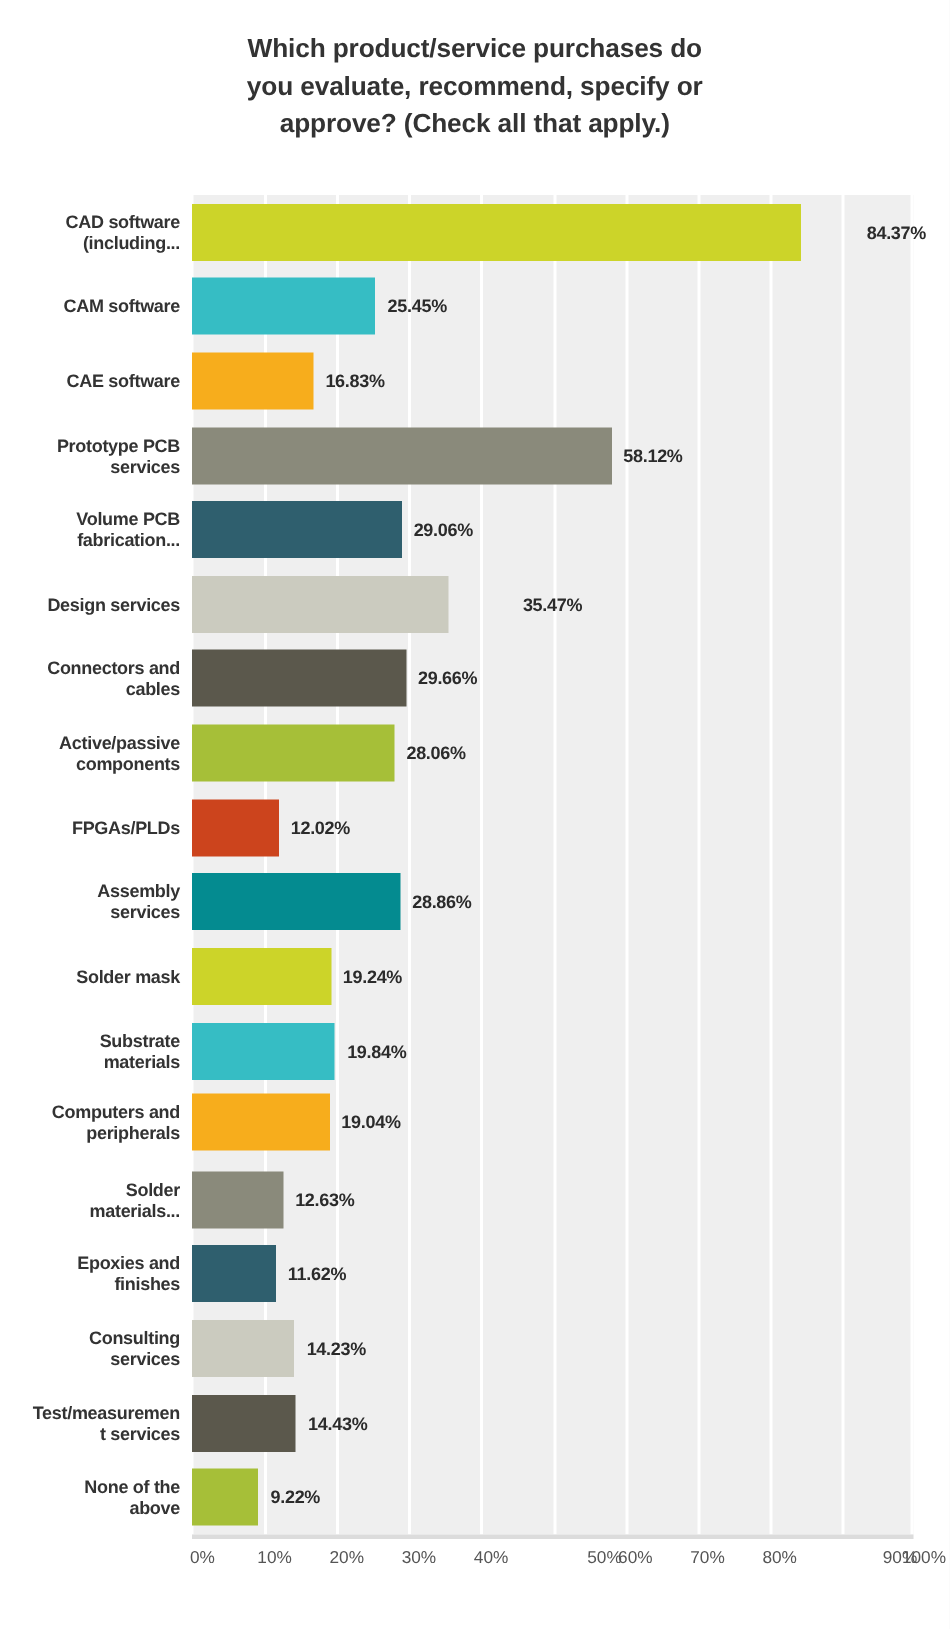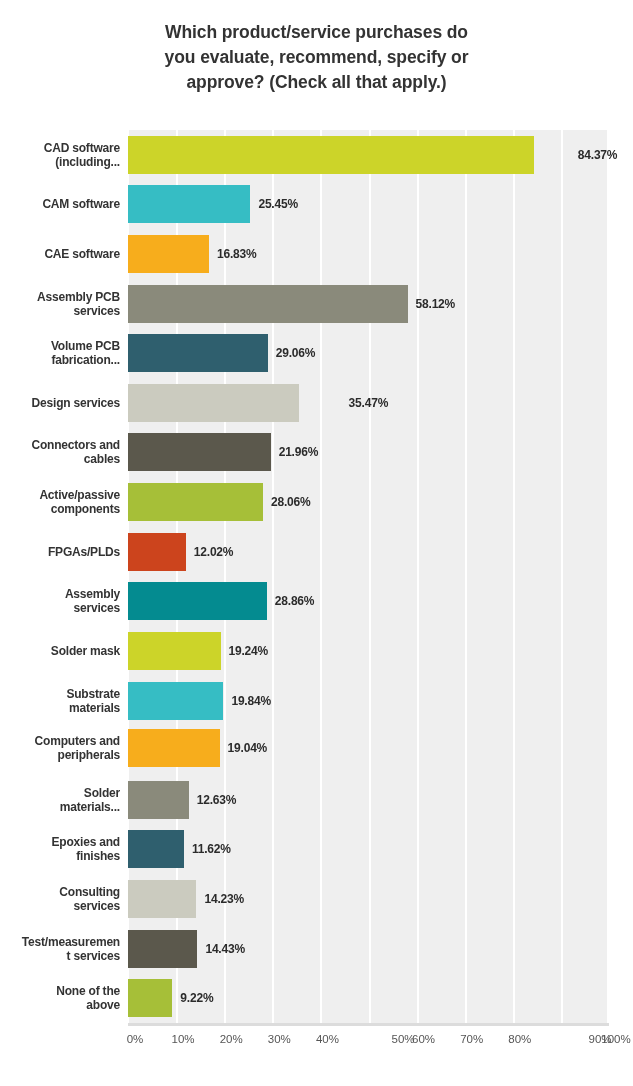--- a/index.html
+++ b/index.html
@@ -190,21 +190,21 @@
       </div>
       <div class="row" style="top: 99.2222px; height: 49.6111px;">
         <div class="row-label" style="height: 49.6111px;">
           <span>CAE software</span>
         </div>
         <div class="bar" style="width: 80.9523px; background: rgb(247, 173, 28); top: 5.80556px;"></div>
         <div class="bar-value" style="left: 216.952px; top: 5.80556px;">16.83%</div>
       </div>
       <div class="row" style="top: 148.833px; height: 49.6111px;">
         <div class="row-label" style="height: 49.6111px;">
-          <span>Assembly PCB</span>
+          <span>Prototype PCB</span>
           <span>services</span>
         </div>
         <div class="bar" style="width: 279.557px; background: rgb(138, 138, 123); top: 5.80556px;"></div>
         <div class="bar-value" style="left: 415.557px; top: 5.80556px;">58.12%</div>
       </div>
       <div class="row" style="top: 198.444px; height: 49.6111px;">
         <div class="row-label" style="height: 49.6111px;">
           <span>Volume PCB</span>
           <span>fabrication...</span>
         </div>
@@ -217,21 +217,21 @@
         </div>
         <div class="bar" style="width: 170.611px; background: rgb(203, 203, 191); top: 5.80556px;"></div>
         <div class="bar-value" style="left: 306.611px; top: 5.80556px; margin-left: 42px;">35.47%</div>
       </div>
       <div class="row" style="top: 297.667px; height: 49.6111px;">
         <div class="row-label" style="height: 49.6111px;">
           <span>Connectors and</span>
           <span>cables</span>
         </div>
         <div class="bar" style="width: 142.665px; background: rgb(91, 88, 76); top: 5.80556px;"></div>
-        <div class="bar-value" style="left: 278.665px; top: 5.80556px;">21.96%</div>
+        <div class="bar-value" style="left: 278.665px; top: 5.80556px;">29.66%</div>
       </div>
       <div class="row" style="top: 347.278px; height: 49.6111px;">
         <div class="row-label" style="height: 49.6111px;">
           <span>Active/passive</span>
           <span>components</span>
         </div>
         <div class="bar" style="width: 134.969px; background: rgb(166, 191, 56); top: 5.80556px;"></div>
         <div class="bar-value" style="left: 270.969px; top: 5.80556px;">28.06%</div>
       </div>
       <div class="row" style="top: 396.889px; height: 49.6111px;">

